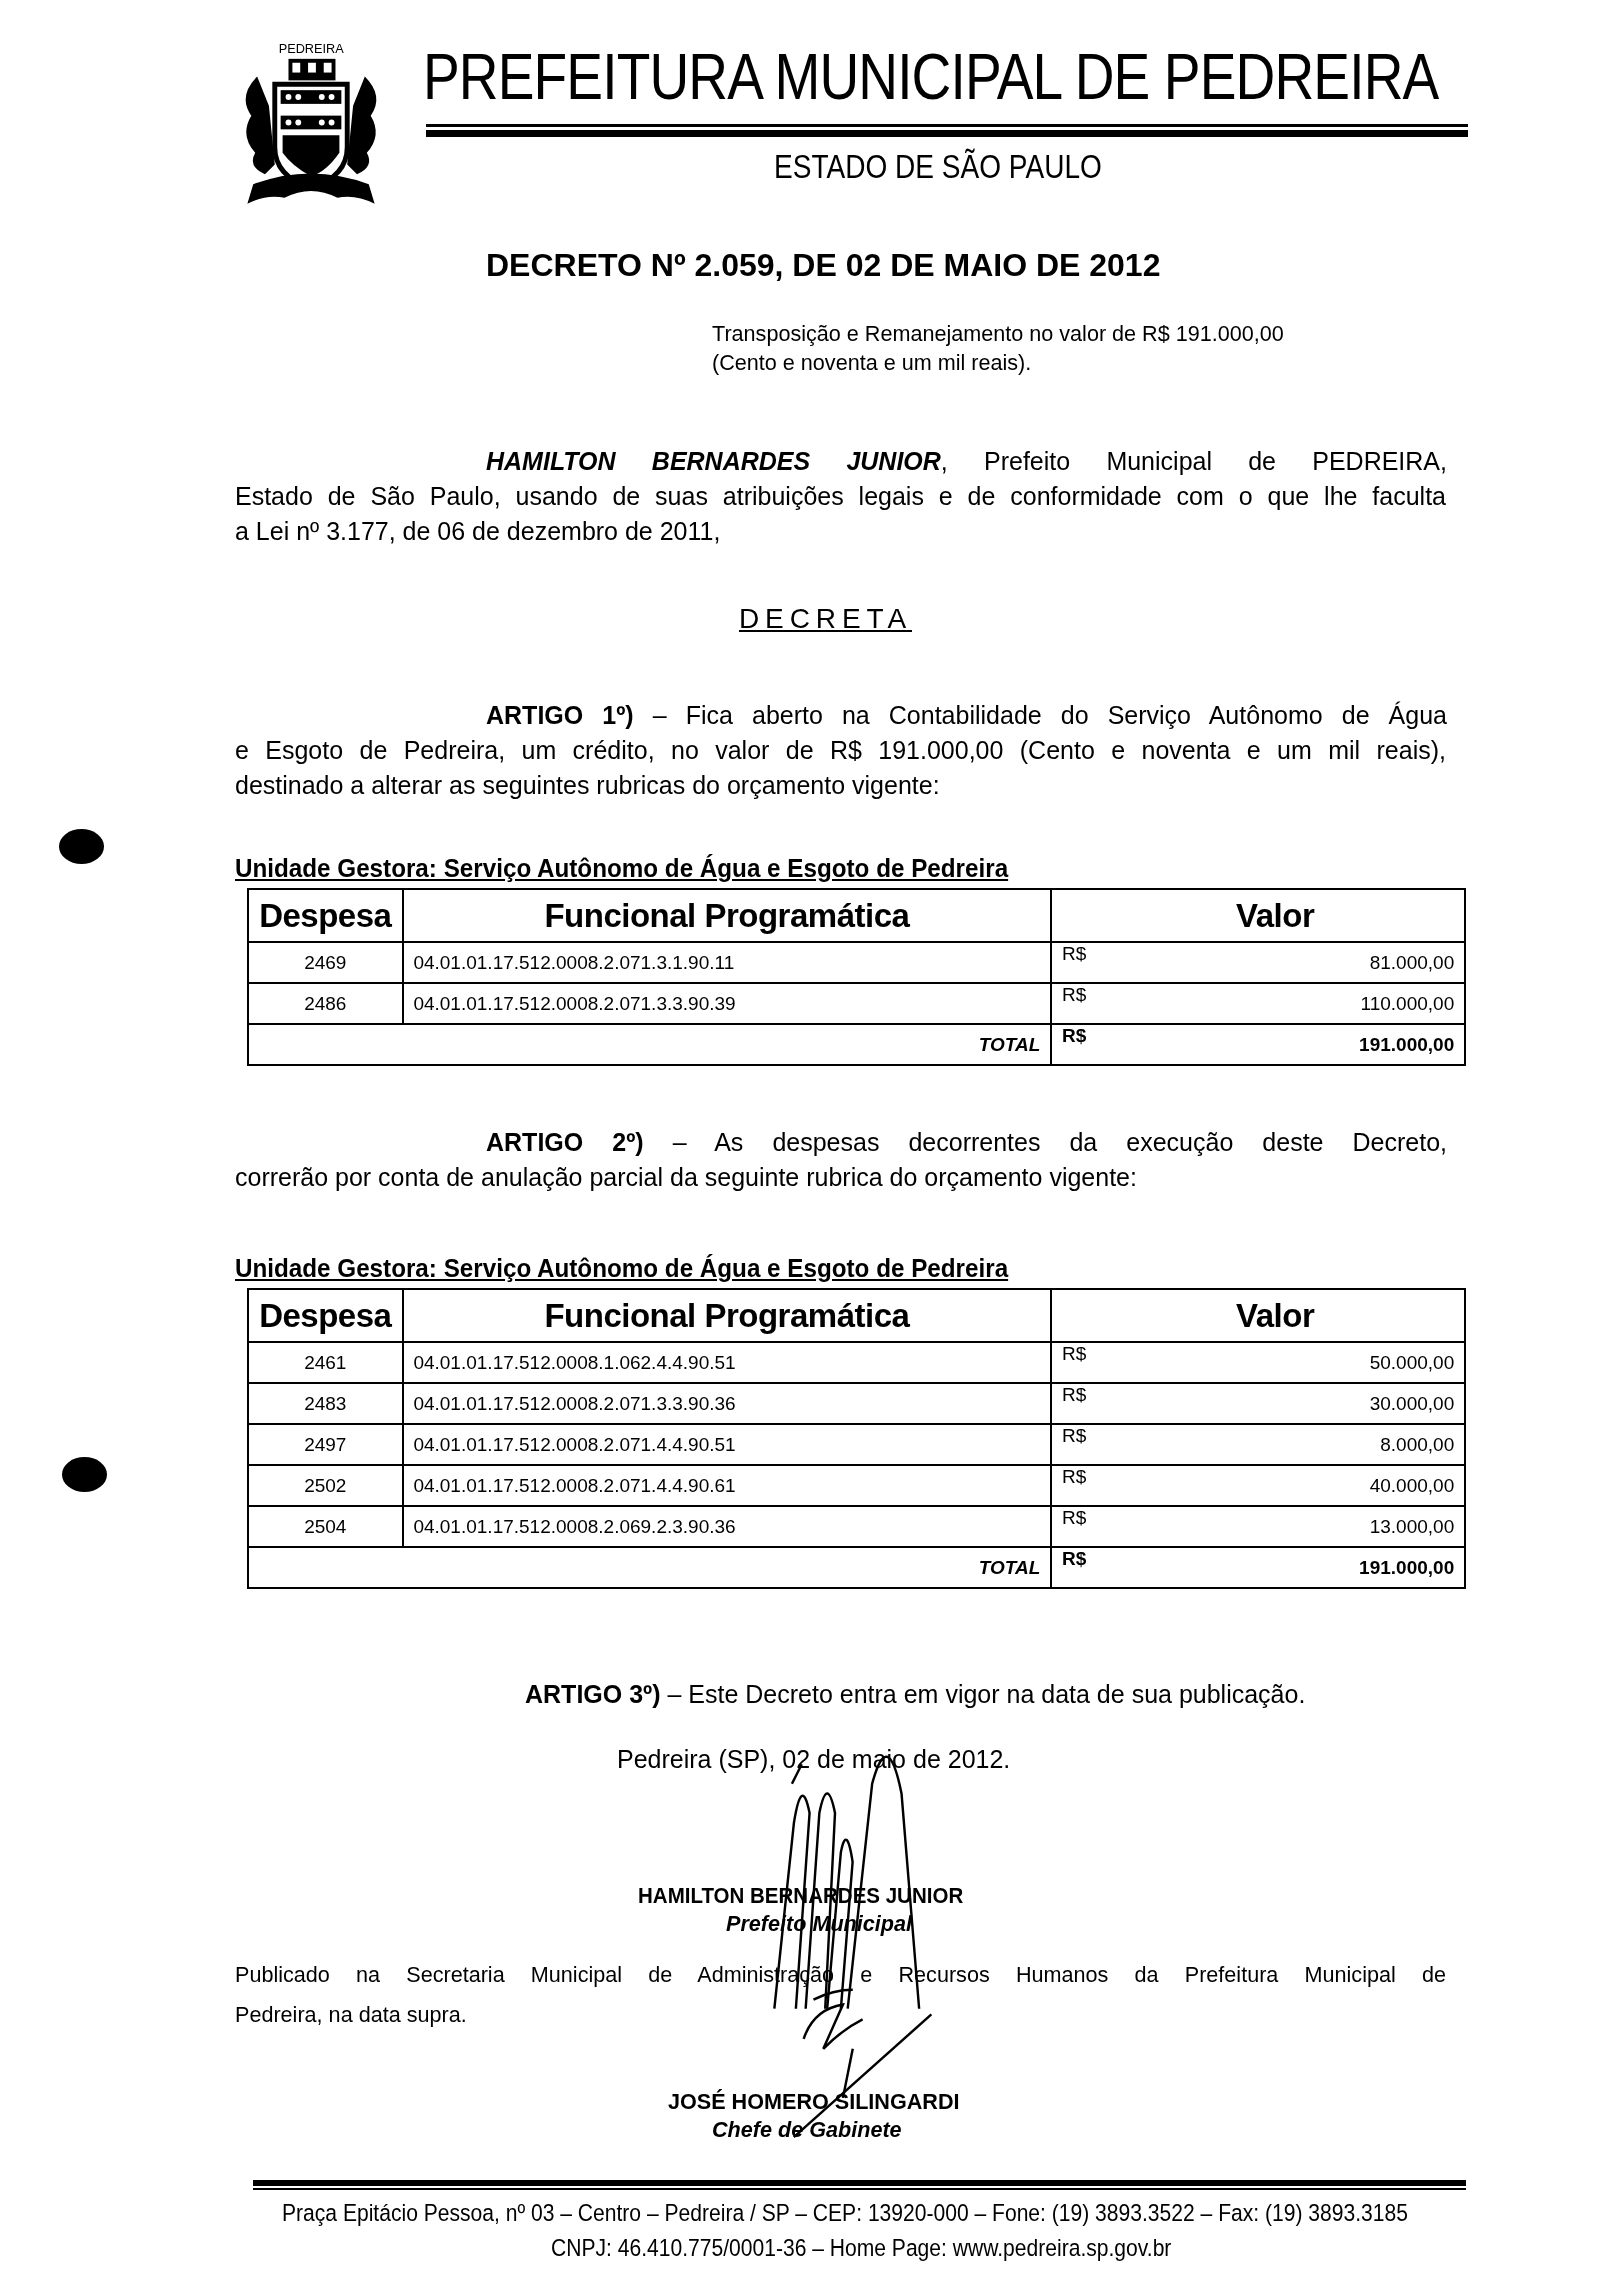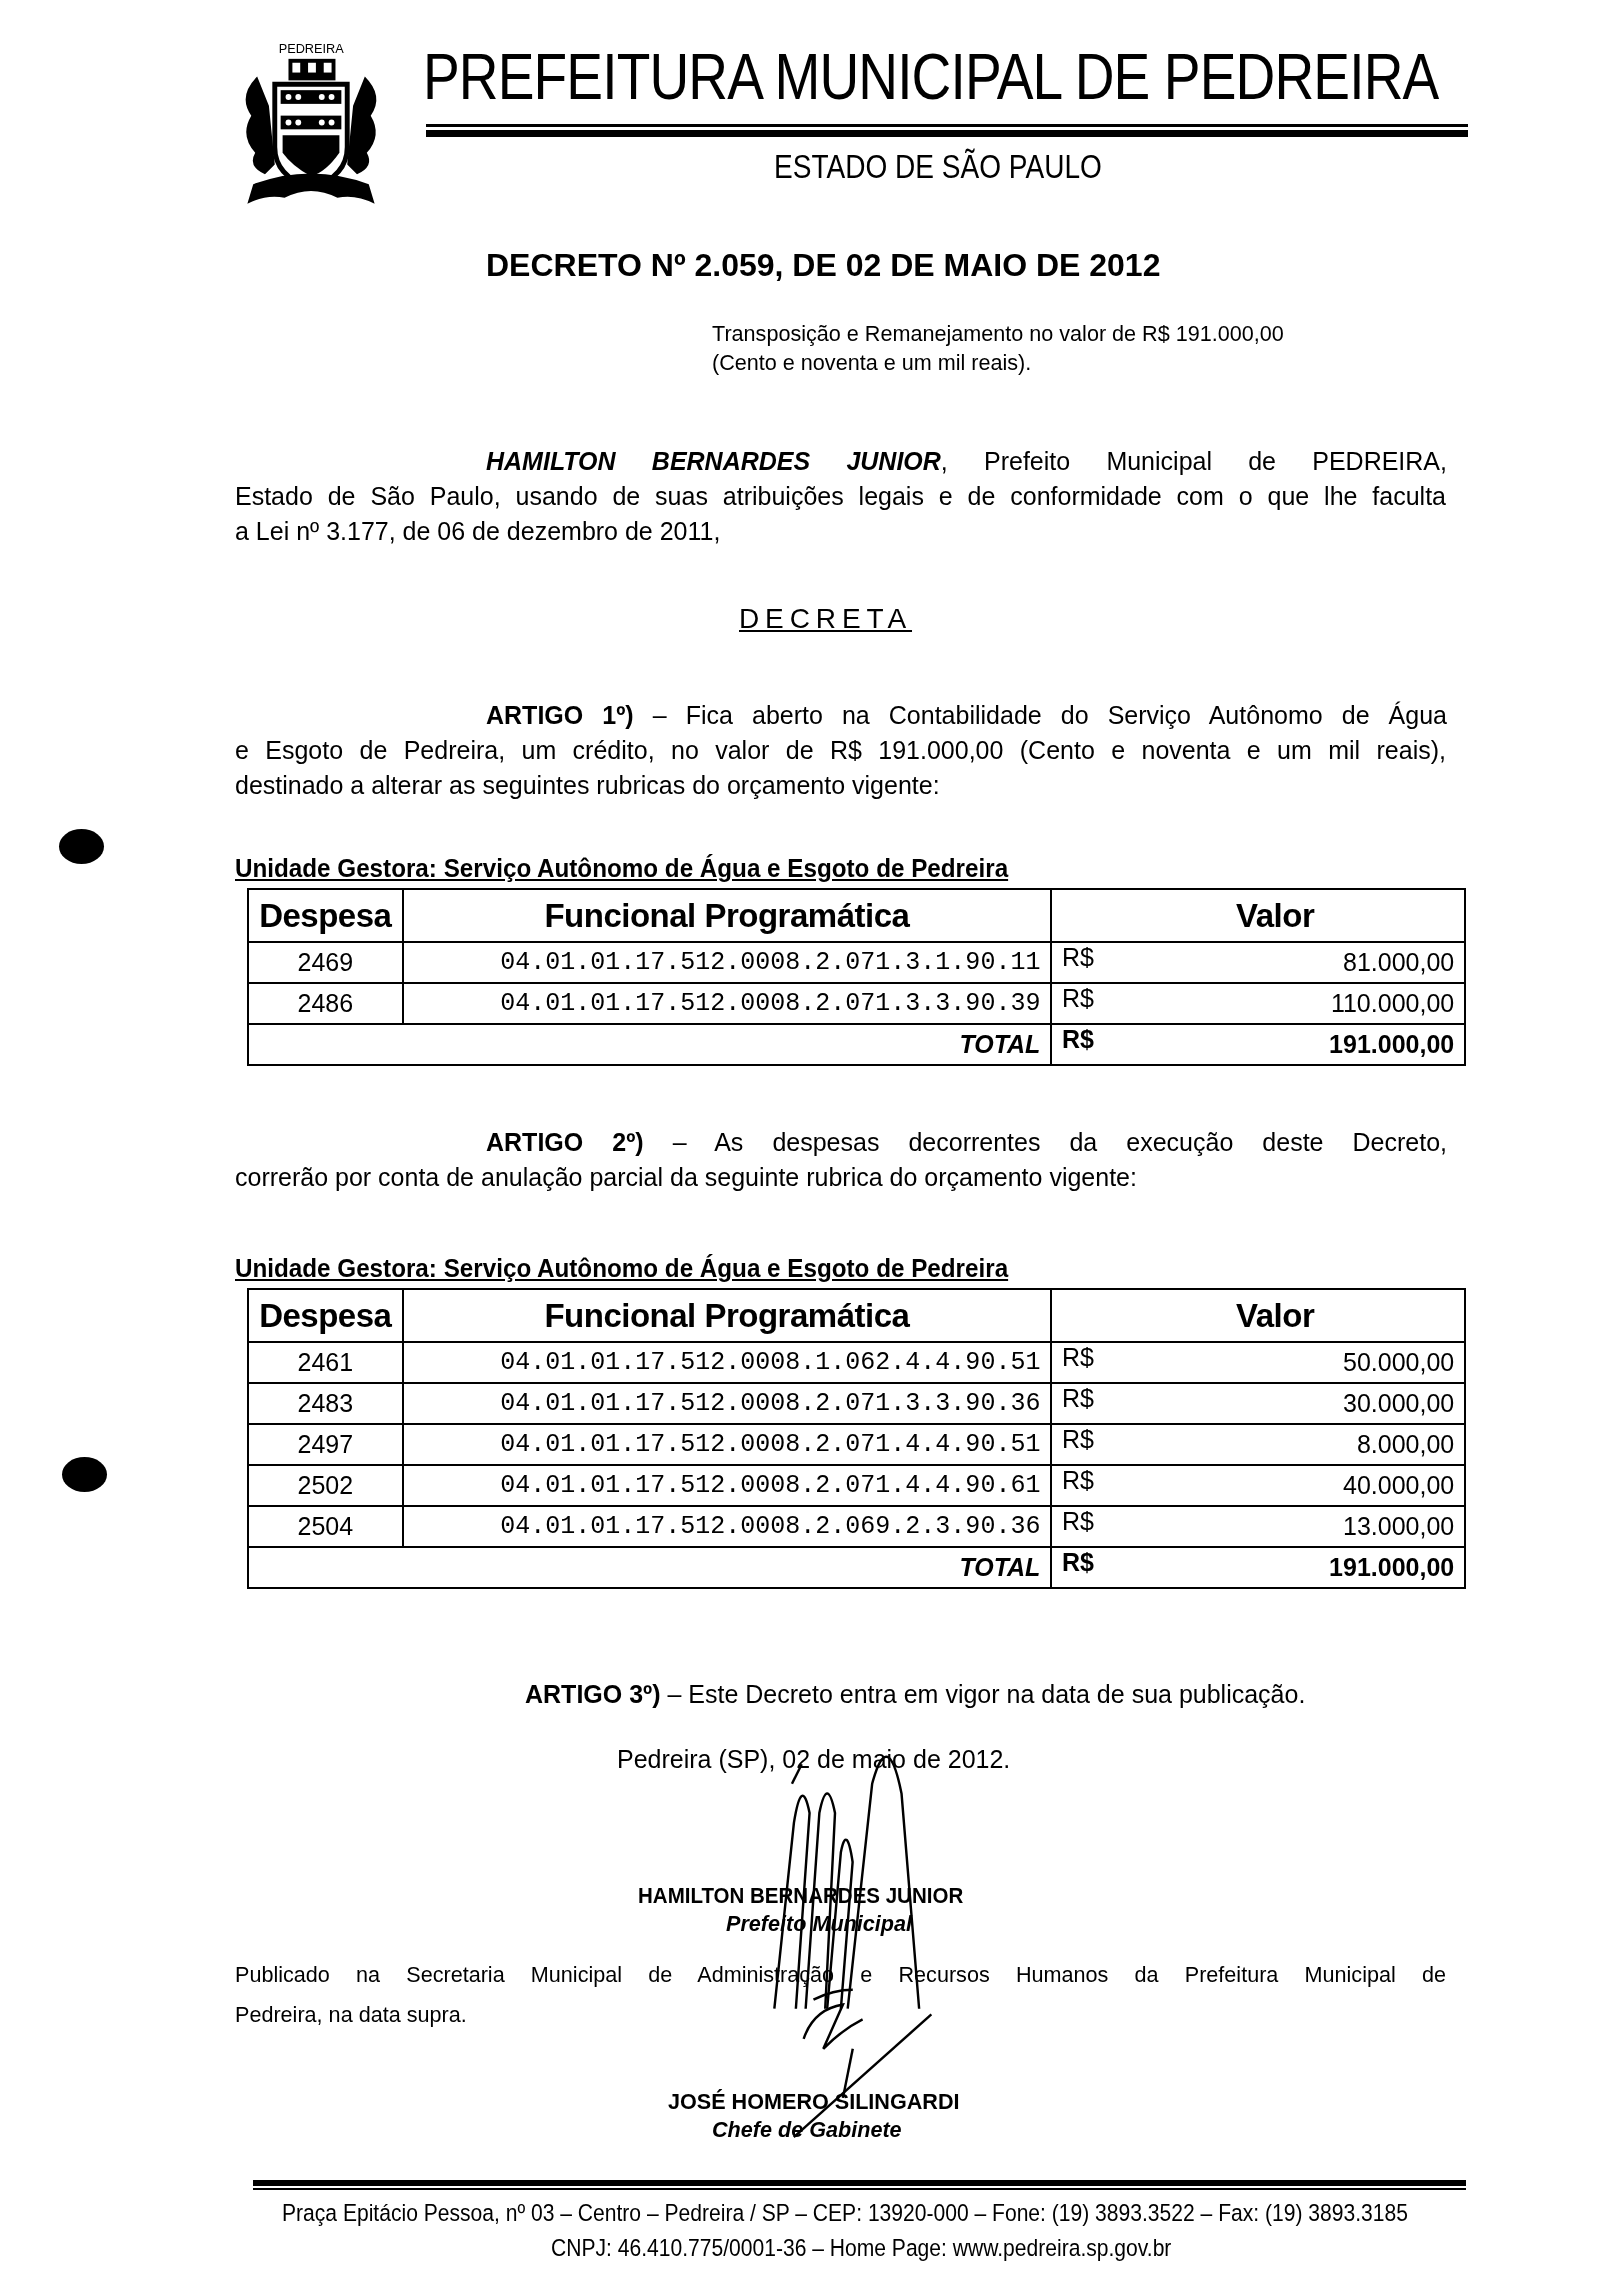--- a/index.html
+++ b/index.html
@@ -27,23 +27,23 @@
 
   .unit-label { left: 235px; font-size: 25.5px; font-weight: bold; text-decoration: underline; transform: scaleX(0.95); transform-origin: left top; white-space: nowrap; line-height: 1; }
 
   table.budget { position: absolute; left: 247px; width: 1219px; border-collapse: collapse; font-family: "Liberation Sans", sans-serif; }
   table.budget td, table.budget th { border: 2px solid #000; padding: 0 9.8px; }
   table.budget { border: 2.9px solid #000; }
   table.budget th { font-size: 33px; font-weight: normal; height: 51px; letter-spacing: -0.5px; }
   table.budget th.th-desp { font-weight: bold; }
   table.budget th.th-func { font-weight: bold; }
   table.budget th.th-valor { font-weight: bold; padding-left: 44px; }
-  table.budget td { font-size: 25px; height: 39px; }
+  table.budget td { font-size: 19px; height: 39px; }
   td.c-desp { width: 133px; text-align: center; }
-  td.c-func { width: 627px; text-align: right; font-family: Liberation Mono, monospace; }
+  td.c-func { width: 627px; text-align: left; }
   td.c-cur { border-right: none !important; width: 39px; text-align: left; vertical-align: top; padding-top: 2px; }
   td.c-val { border-left: none !important; text-align: right; }
   tr.total td { font-weight: bold; }
   td.c-total-label { text-align: right; font-style: italic; }
 
   #sig-date { left: 617px; top: 1745px; font-size: 25px; white-space: nowrap; }
   #signer1-name { left: 638px; top: 1883px; font-size: 21.6px; font-weight: bold; white-space: nowrap; transform: scaleX(0.95); transform-origin: left top; }
   #signer1-role { left: 726px; top: 1911px; font-size: 21.6px; font-weight: bold; font-style: italic; white-space: nowrap; }
   #signer2-name { left: 668px; top: 2089px; font-size: 21.6px; font-weight: bold; white-space: nowrap; }
   #signer2-role { left: 712px; top: 2117px; font-size: 21.6px; font-weight: bold; font-style: italic; white-space: nowrap; }

